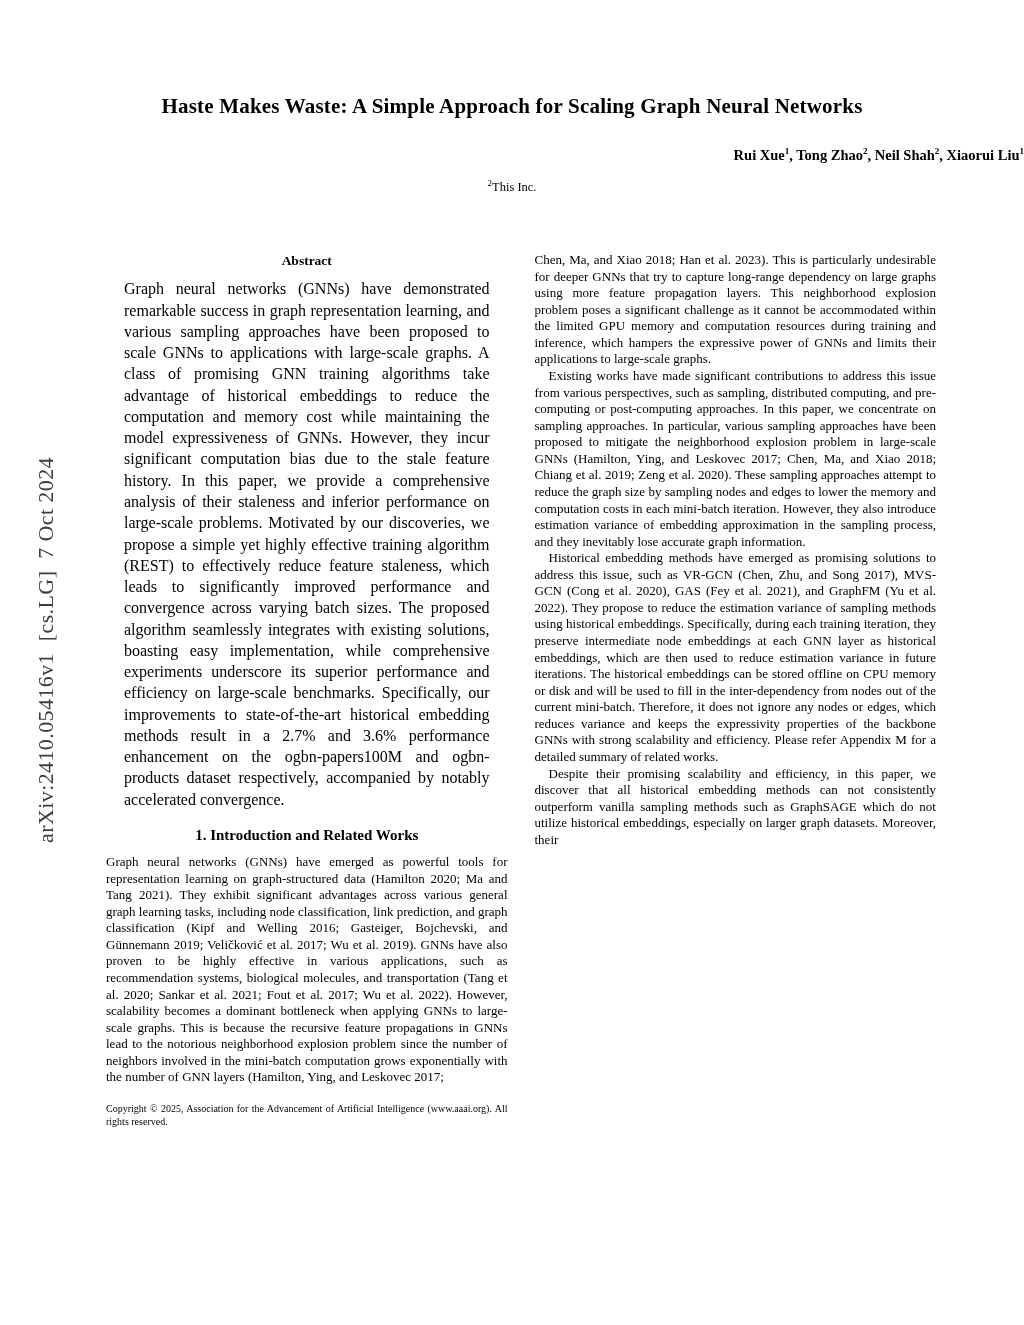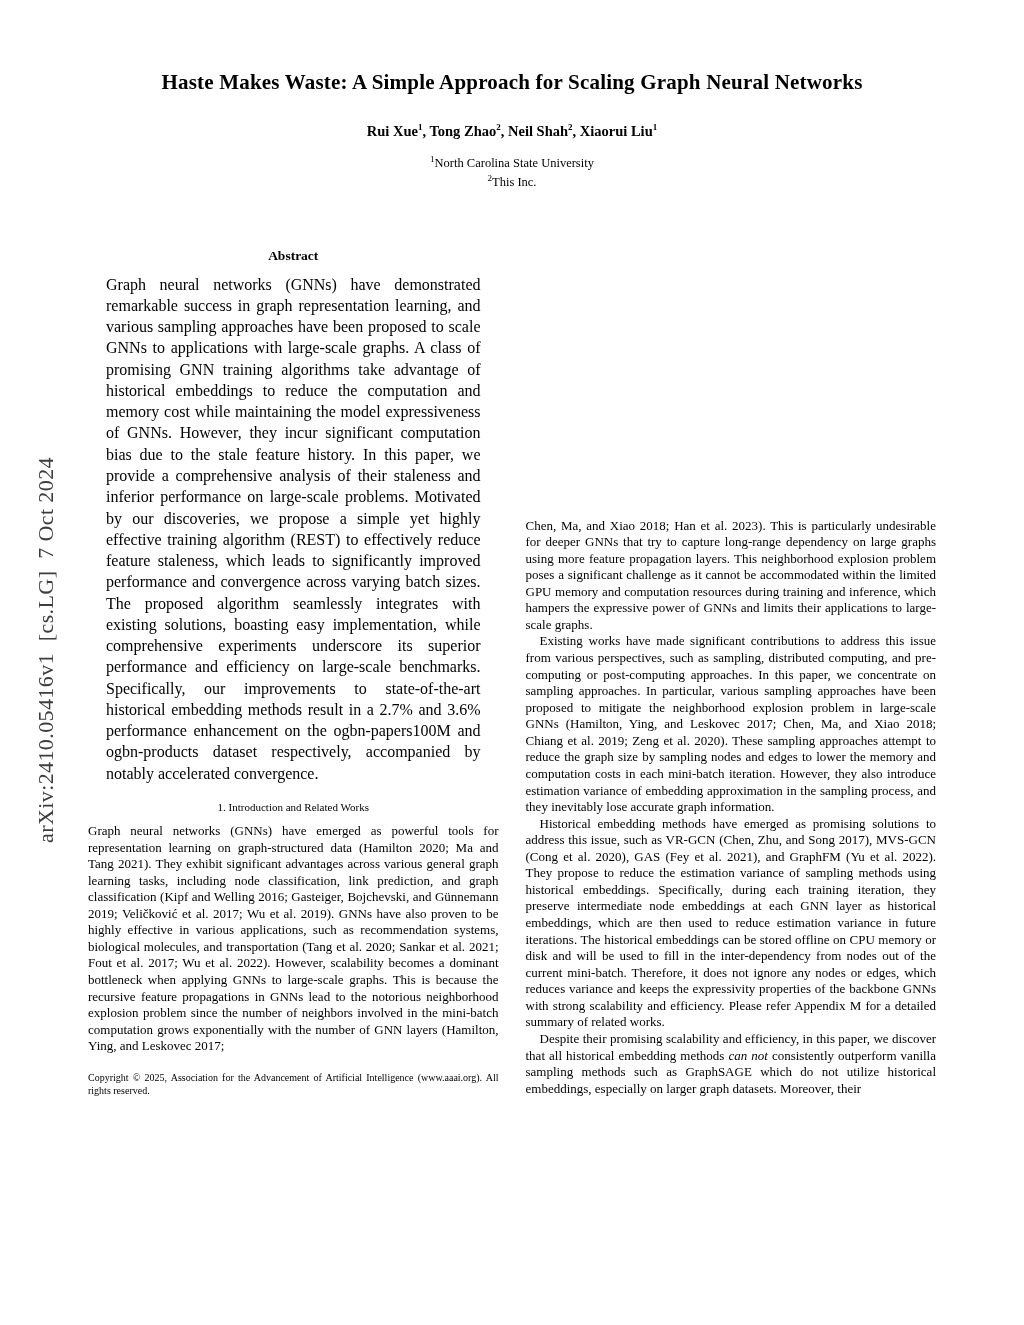--- a/index.html
+++ b/index.html
@@ -17,32 +17,33 @@
   .arxiv-watermark {
     position: absolute;
     top: 650px;
     left: 46px;
     transform: translate(-50%, -50%) rotate(-90deg);
     white-space: pre;
     font-size: 22px;
     letter-spacing: 0.4px;
     color: #3d3d3d;
   }
-  .paper-header { padding-top: 70px; text-align: center; }
+  .paper-header { padding-top: 94px; text-align: center; }
   .paper-title { font-size: 21px; font-weight: bold; margin: 0; letter-spacing: 0.2px; }
-  .authors-line { margin-top: 27px; font-size: 14.5px; font-weight: bold; }
+  .authors-line { margin-top: 27px; font-size: 14.5px; font-weight: bold; text-align: right; }
   .authors-line sup, .affil-line sup { font-size: 9px; font-weight: normal; }
   .authors-line sup { font-weight: bold; }
   .affils { margin-top: 13px; font-size: 12.5px; line-height: 1.45; }
   .columns {
     display: flex;
     gap: 27px;
     padding: 0 88px;
     margin-top: 56px;
-    align-items: flex-end;
+    align-items: flex-start;
+    margin-left: 18px;
   }
   .col {
     flex: 1;
     min-width: 0;
     font-size: 13px;
     line-height: 1.275;
     text-align: justify;
   }
   .col-left { display: flex; flex-direction: column; }
   .abstract-heading {
@@ -52,28 +53,28 @@
     margin: 0 0 9px 0;
   }
   .abstract-body {
     margin: 0;
     padding: 0 18px;
     font-size: 16px;
     line-height: 1.33;
   }
   .section-heading {
     text-align: center;
-    font-size: 11px;
-    font-weight: normal;
+    font-size: 15px;
+    font-weight: bold;
     margin: 16px 0 9px 0;
   }
   p.body-par { margin: 0; }
   p.body-par.indent { text-indent: 14px; }
   p.body-par + p.body-par { margin-top: 0; }
-  .italic { font-style: italic; }
+  .italic { }
   .copyright-footnote {
     margin-top: auto;
     padding-top: 16px;
     font-size: 10px;
     line-height: 1.32;
     text-align: justify;
   }
 </style>
 </head>
 <body>
@@ -83,21 +84,20 @@
   <div class="arxiv-watermark">arXiv:2410.05416v1  [cs.LG]  7 Oct 2024</div>
 
   <div class="paper-header">
     <h1 class="paper-title">Haste Makes Waste: A Simple Approach for Scaling Graph Neural Networks</h1>
 
     <div class="authors-line">
       <span>Rui Xue</span><sup>1</sup><span>, </span><span>Tong Zhao</span><sup>2</sup><span>, </span><span>Neil Shah</span><sup>2</sup><span>, </span><span>Xiaorui Liu</span><sup>1</sup>
     </div>
 
     <div class="affils">
-      <div class="affil-line"><sup>1</sup><span>North Carolina State University</span></div>
       <div class="affil-line"><sup>2</sup><span>This Inc.</span></div>
     </div>
   </div>
 
   <div class="columns">
 
     <div class="col col-left">
       <h2 class="abstract-heading">Abstract</h2>
       <p class="abstract-body">Graph neural networks (GNNs) have demonstrated remarkable success in graph representation learning, and various sampling approaches have been proposed to scale GNNs to applications with large-scale graphs. A class of promising GNN training algorithms take advantage of historical embeddings to reduce the computation and memory cost while maintaining the model expressiveness of GNNs. However, they incur significant computation bias due to the stale feature history. In this paper, we provide a comprehensive analysis of their staleness and inferior performance on large-scale problems. Motivated by our discoveries, we propose a simple yet highly effective training algorithm (REST) to effectively reduce feature staleness, which leads to significantly improved performance and convergence across varying batch sizes. The proposed algorithm seamlessly integrates with existing solutions, boasting easy implementation, while comprehensive experiments underscore its superior performance and efficiency on large-scale benchmarks. Specifically, our improvements to state-of-the-art historical embedding methods result in a 2.7% and 3.6% performance enhancement on the ogbn-papers100M and ogbn-products dataset respectively, accompanied by notably accelerated convergence.</p>
 

